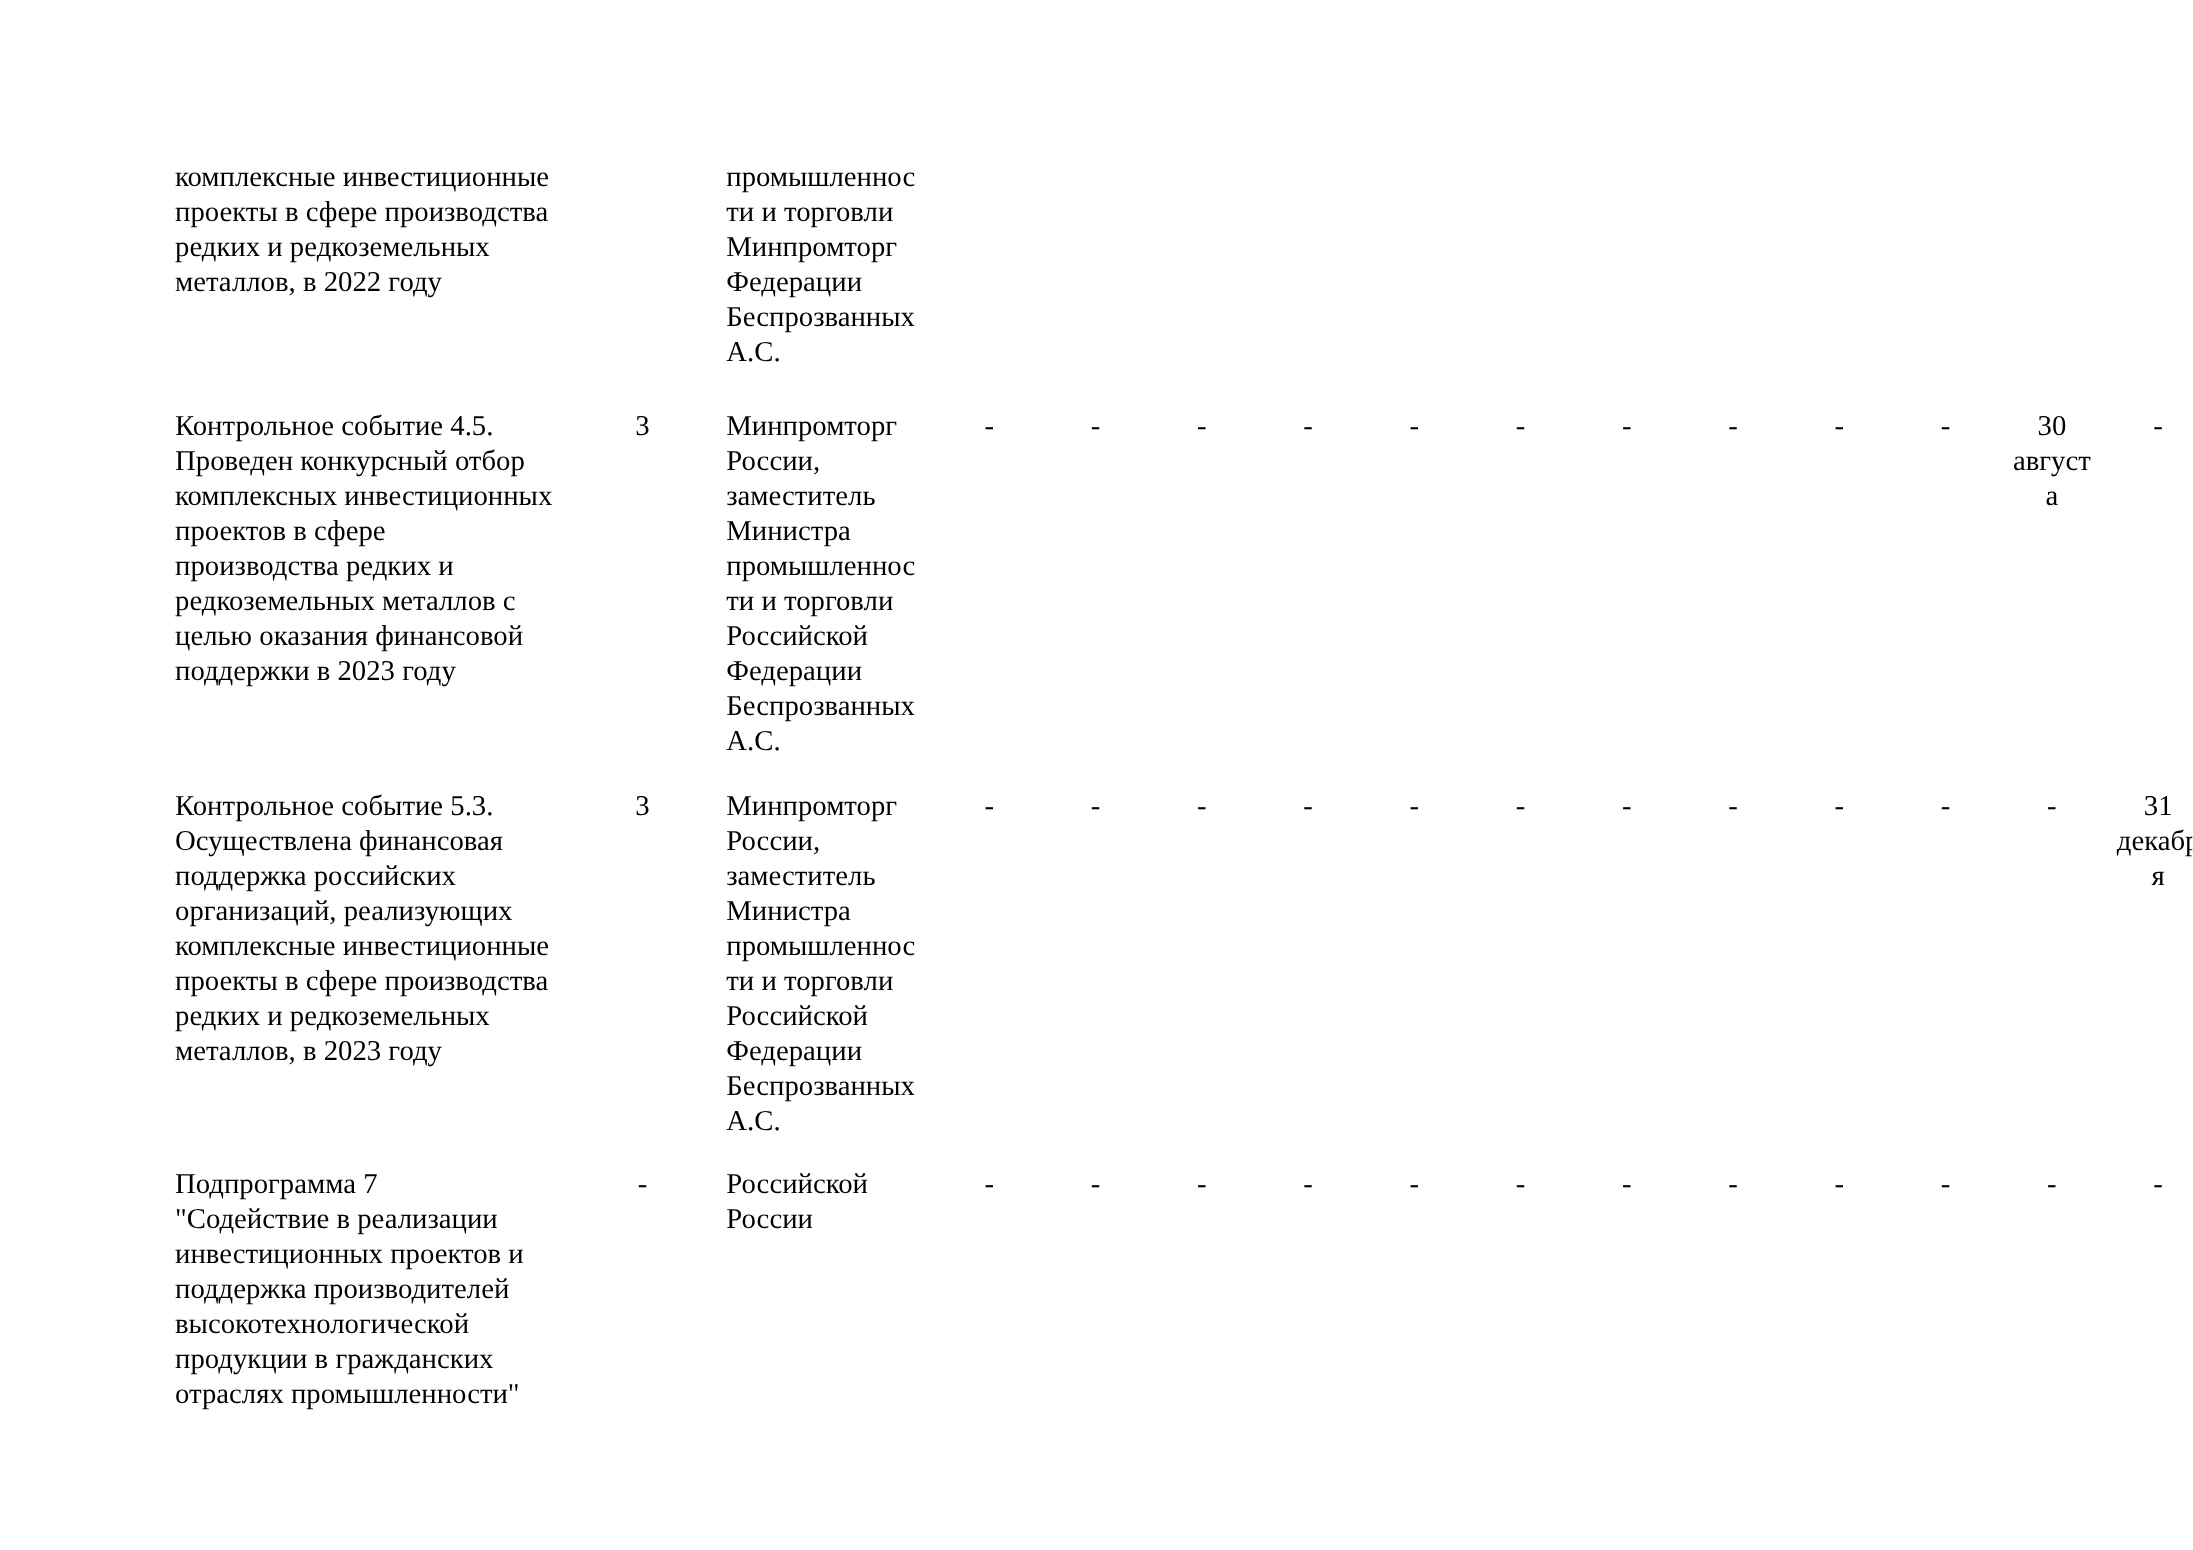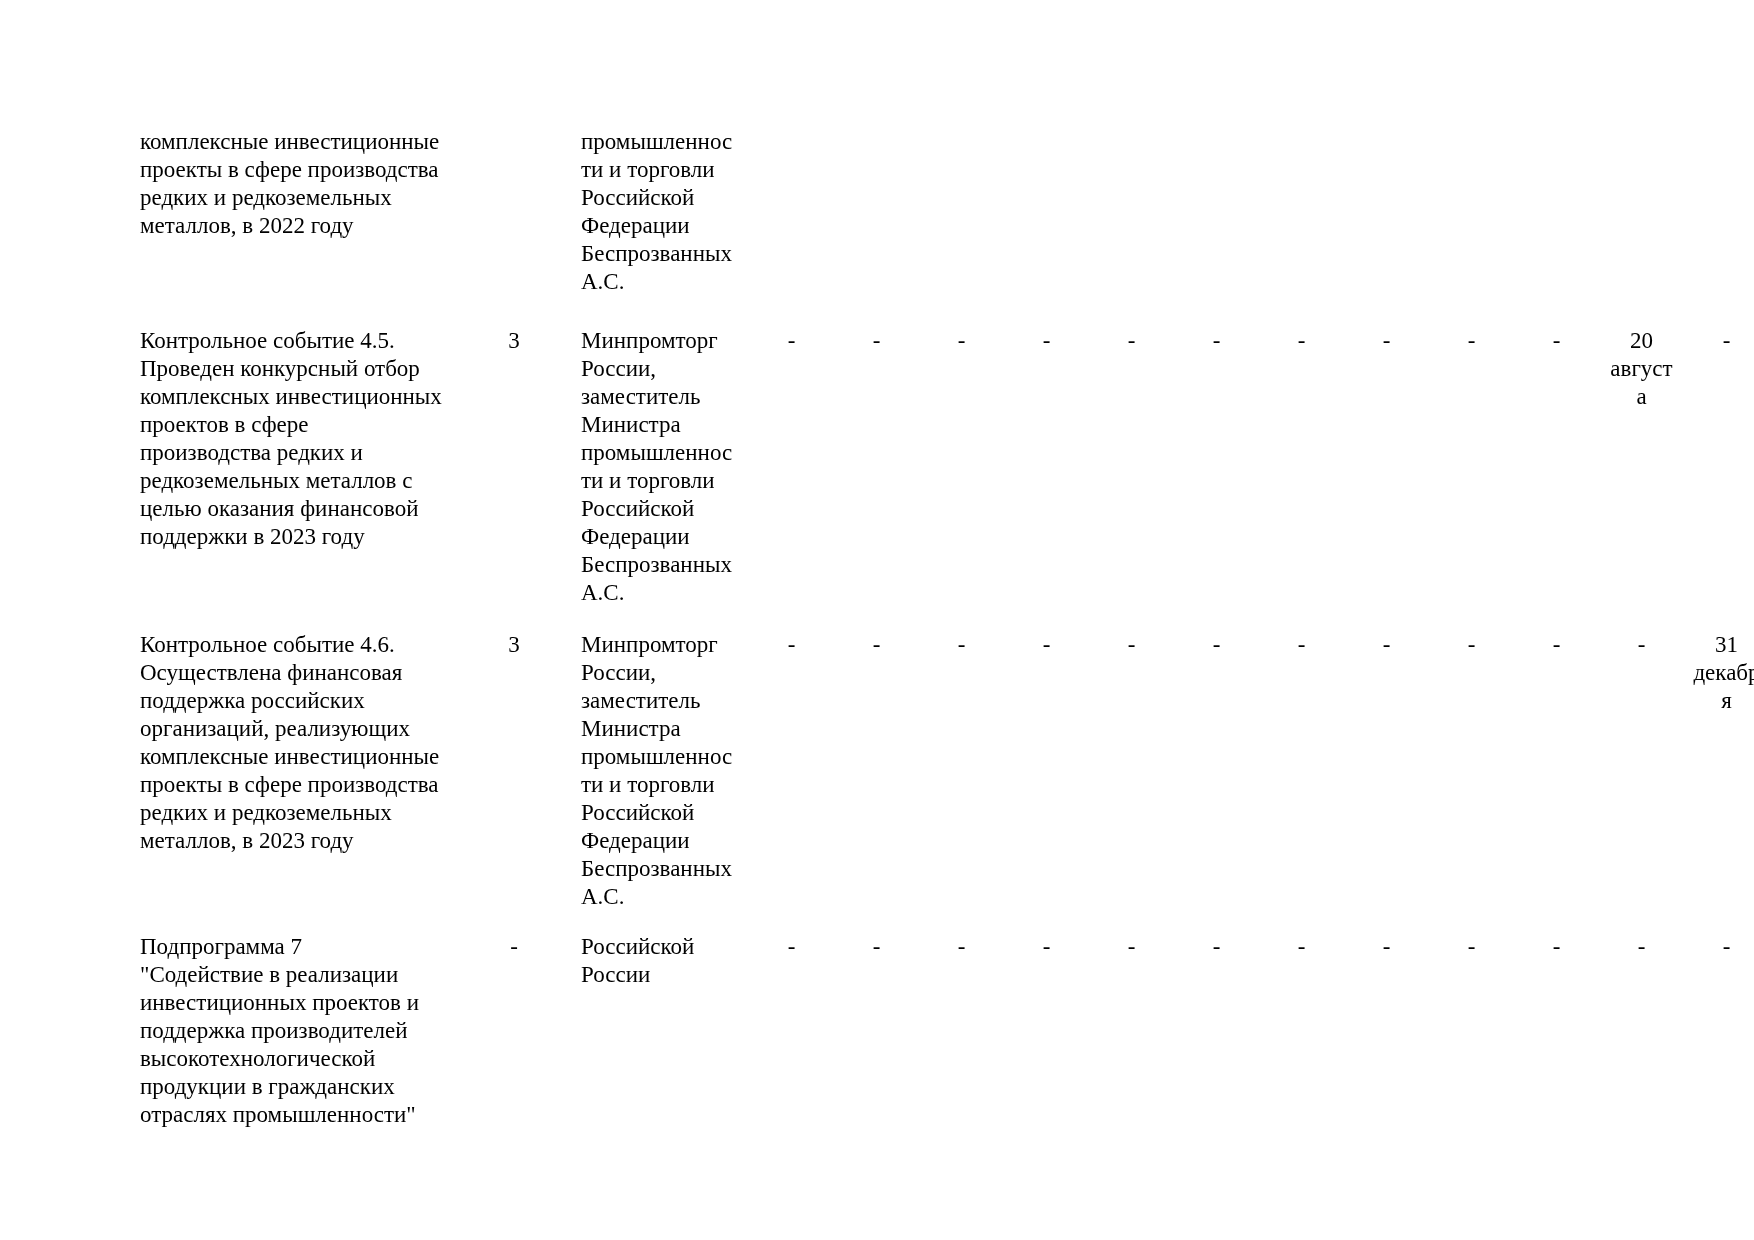--- a/index.html
+++ b/index.html
@@ -76,21 +76,21 @@
         <col class="c-val">
       <col class="c-val">
         <col class="c-val">
         <col class="c-val">
         <col class="c-val">
     </colgroup>
     <tbody>
         <tr class="r0">
           <td class="desc">комплексные инвестиционные проекты в сфере производства редких и редкоземельных металлов, в 2022 году</td>
           <td class="num"></td>
-          <td class="exec">промышленности и торговли Российской Федерации Беспрозванных А.С.</td>
+          <td class="exec">промышленности и торговли Минпромторг Федерации Беспрозванных А.С.</td>
           <td class="val"></td>
           <td class="val"></td>
           <td class="val"></td>
           <td class="val"></td>
           <td class="val"></td>
           <td class="val"></td>
           <td class="val"></td>
           <td class="val"></td>
           <td class="val"></td>
           <td class="val"></td>
@@ -104,25 +104,25 @@
           <td class="val">-</td>
           <td class="val">-</td>
           <td class="val">-</td>
           <td class="val">-</td>
           <td class="val">-</td>
           <td class="val">-</td>
           <td class="val">-</td>
           <td class="val">-</td>
           <td class="val">-</td>
           <td class="val">-</td>
-          <td class="val">20 августа</td>
+          <td class="val">30 августа</td>
           <td class="val">-</td>
         </tr>
         <tr class="r2">
-          <td class="desc">Контрольное событие 4.6. Осуществлена финансовая поддержка российских организаций, реализующих комплексные инвестиционные проекты в сфере производства редких и редкоземельных металлов, в 2023 году</td>
+          <td class="desc">Контрольное событие 5.3. Осуществлена финансовая поддержка российских организаций, реализующих комплексные инвестиционные проекты в сфере производства редких и редкоземельных металлов, в 2023 году</td>
           <td class="num">3</td>
           <td class="exec">Минпромторг России, заместитель Министра промышленности и торговли Российской Федерации Беспрозванных А.С.</td>
           <td class="val">-</td>
           <td class="val">-</td>
           <td class="val">-</td>
           <td class="val">-</td>
           <td class="val">-</td>
           <td class="val">-</td>
           <td class="val">-</td>
           <td class="val">-</td>

